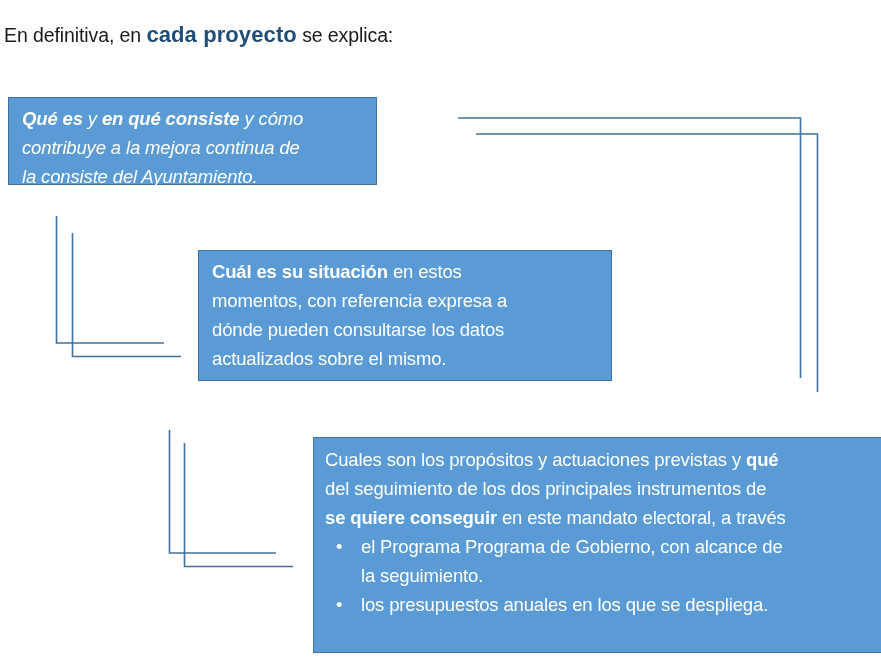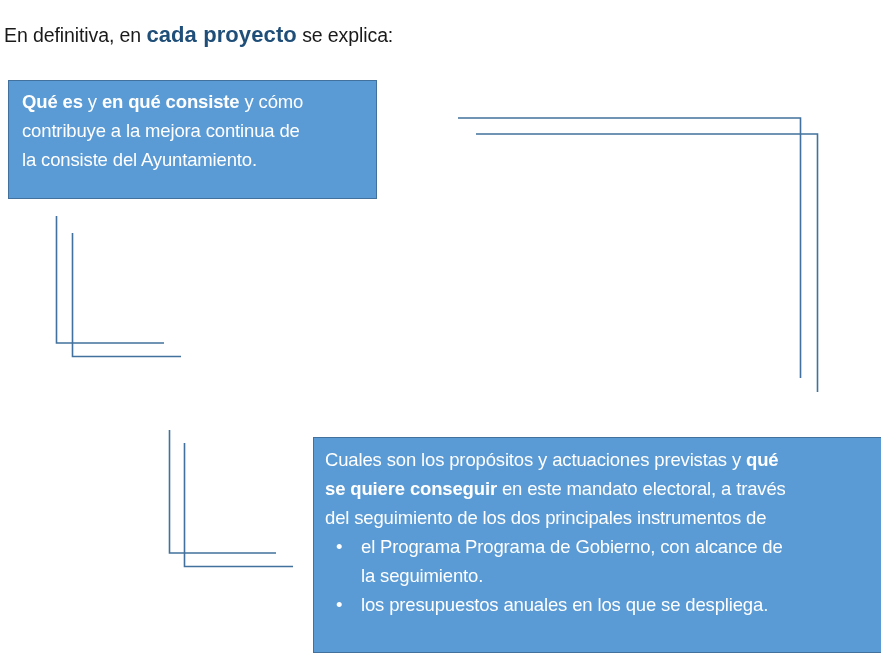--- a/index.html
+++ b/index.html
@@ -47,21 +47,21 @@
     color: #ffffff;
     font-size: 18.5px;
     line-height: 29px;
     letter-spacing: -0.15px;
   }
   .box .inner {
     padding: 6px 12px 6px 13px;
   }
   .box b { font-weight: bold; }
 
-  #box-one   { left: 8px;   top: 80px;  width: 369px; height: 119px; }
+  #box-one   { left: 8px;   top: 97px;  width: 369px; height: 88px; font-style: italic; }
   #box-two   { left: 198px; top: 250px; width: 414px; height: 131px; }
   #box-three { left: 313px; top: 437px; width: 570px; height: 216px; }
 
   #box-three .inner { padding: 7px 2px 4px 11px; }
 
   
   ul.bullets {
     list-style: none;
     margin: 0;
     padding: 0;
@@ -116,30 +116,40 @@
   <div class="box" id="box-one">
     <div class="inner">
       <div>
         <b>Qué es</b><span> y </span><b>en qué consiste</b><span> y cómo</span>
       </div>
       <div>contribuye a la mejora continua de</div>
       <div>la consiste del Ayuntamiento.</div>
     </div>
   </div>
 
+  <div class="box" id="box-two">
+    <div class="inner">
+      <div>
+        <b>Cuál es su situación</b><span> en estos</span>
+      </div>
+      <div>momentos, con referencia expresa a</div>
+      <div>dónde pueden consultarse los datos</div>
+      <div>actualizados sobre el mismo.</div>
+    </div>
+  </div>
 
   <div class="box" id="box-three">
     <div class="inner">
       <div>
         <span>Cuales son los propósitos y actuaciones previstas y </span><b>qué</b>
       </div>
+      <div>del seguimiento de los dos principales instrumentos de</div>
       <div>
         <b>se quiere conseguir</b><span> en este mandato electoral, a través</span>
       </div>
-      <div>del seguimiento de los dos principales instrumentos de</div>
 
       <ul class="bullets">
         <li>
           <span class="dot">•</span>
           <div>el Programa Programa de Gobierno, con alcance de</div>
           <div>la seguimiento.</div>
         </li>
         <li>
           <span class="dot">•</span>
           <div>los presupuestos anuales en los que se despliega.</div>

